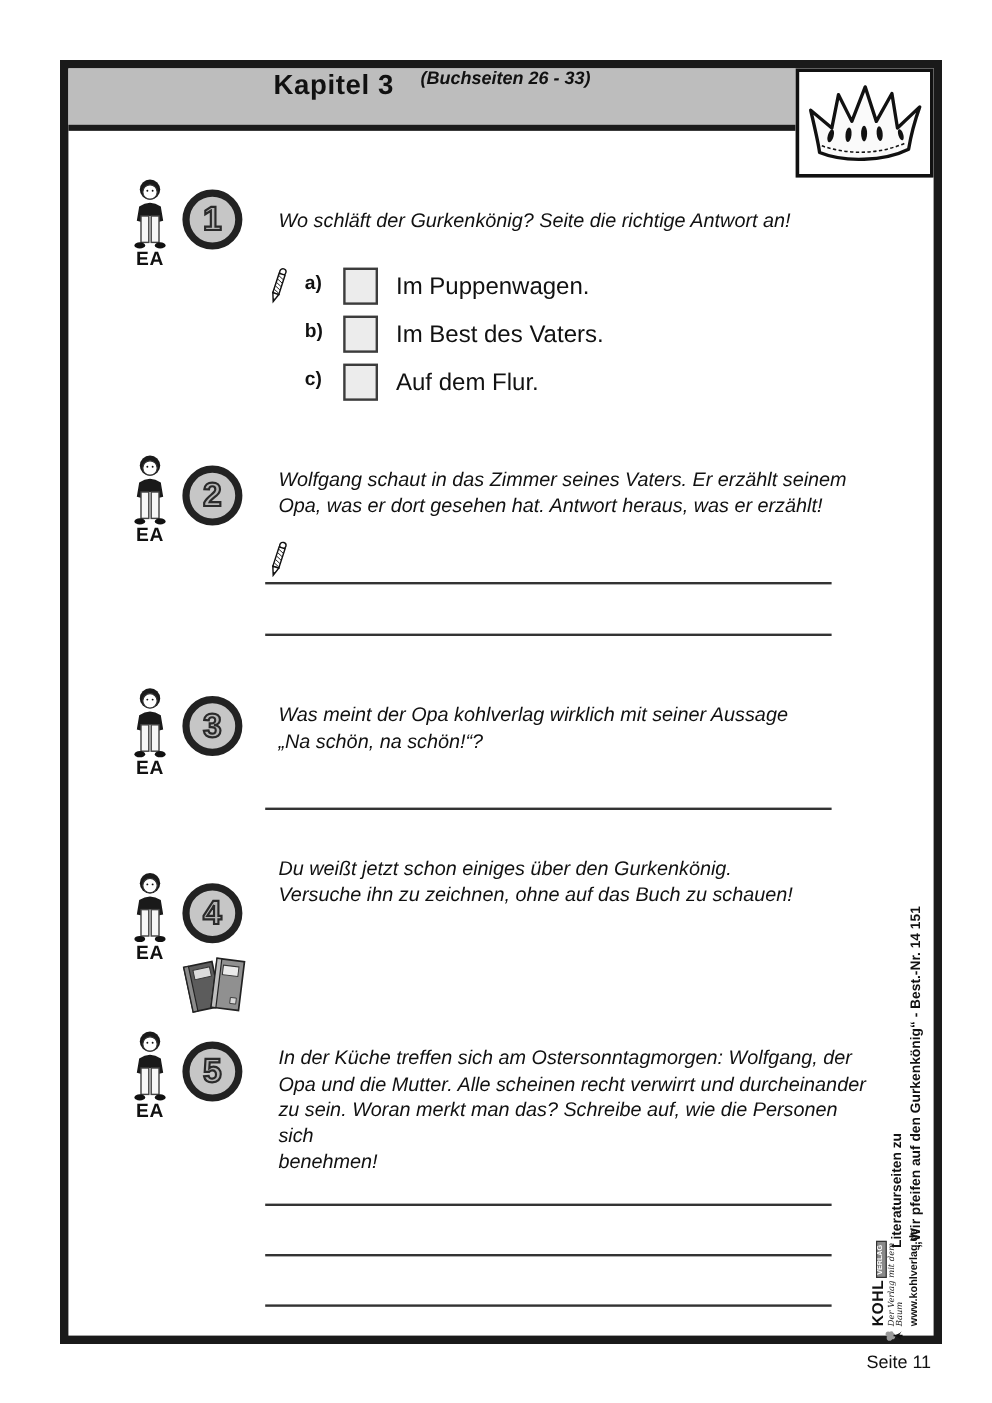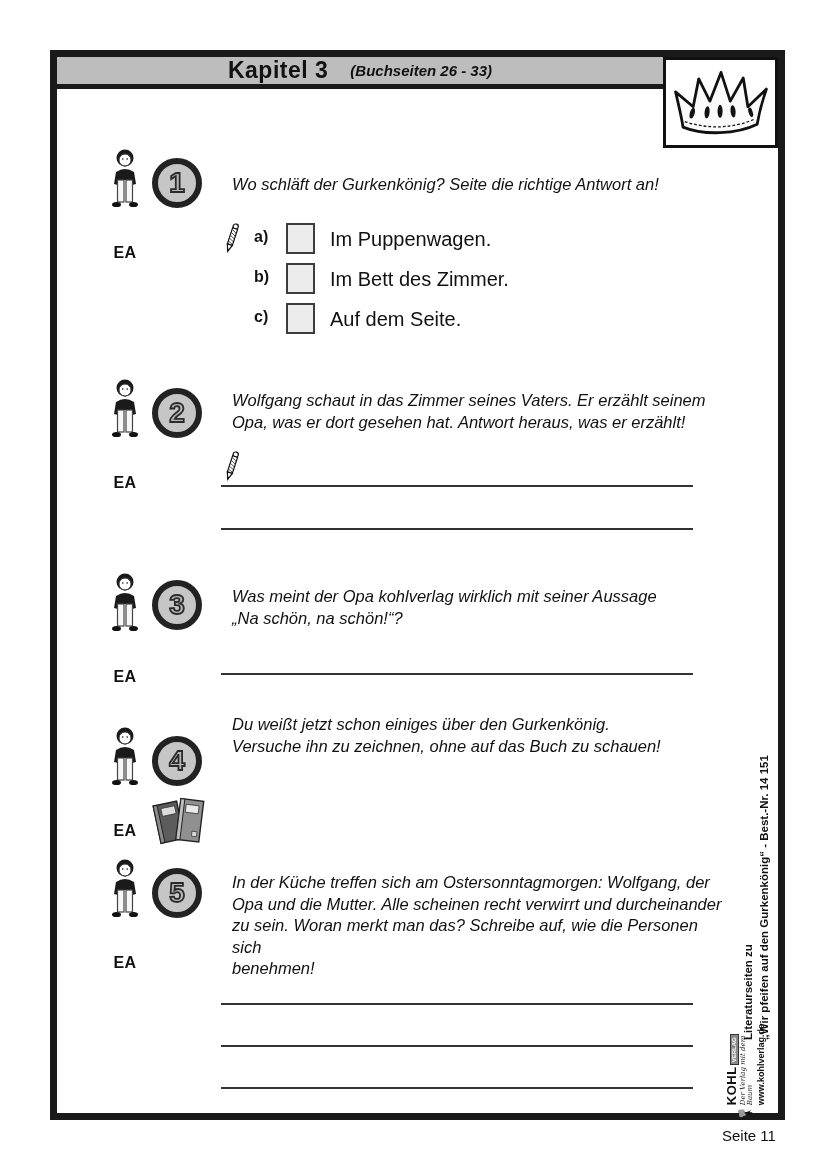--- a/index.html
+++ b/index.html
@@ -4,30 +4,30 @@
 <style>
   * { margin:0; padding:0; box-sizing:border-box; }
   html,body { width:827px; height:1169px; background:#ffffff;
     font-family:"Liberation Sans", sans-serif; color:#111; position:relative; }
   .abs { position:absolute; }
 
   
   .frame { left:50px; top:50px; width:735px; height:1070px; border:7px solid #1a1a1a; background:#fff; }
 
   
-  .header-bar { left:57px; top:57px; width:606px; height:32px; background:#bdbdbd;
-    border-bottom:5px solid #1a1a1a; display:flex; align-items:center; justify-content:center; gap:22px; }
+  .header-bar { left:57px; top:57px; width:606px; height:52px; background:#bdbdbd;
+    border-bottom:5px solid #1a1a1a; display:flex; align-items:flex-start; justify-content:center; gap:22px; }
   .header-title { font-size:23px; font-weight:bold; letter-spacing:.5px; }
   .header-subtitle { font-size:15px; font-weight:bold; font-style:italic; }
   .crown-box { left:663px; top:57px; width:115px; height:91px; background:#fff;
     border:3px solid #111; display:flex; align-items:center; justify-content:center; }
 
   
   .person { width:44px; height:62px; }
-  .ea { width:54px; text-align:center; font-weight:bold; font-size:16px; letter-spacing:.5px;margin-top:36px; }
+  .ea { width:54px; text-align:center; font-weight:bold; font-size:16px; letter-spacing:.5px; }
 
   
   .badge { width:50px; height:50px; border-radius:50%; background:#c6c6c6; border:6px solid #222;
     display:flex; align-items:center; justify-content:center; }
   .badge span { font-size:28px; font-weight:bold; color:#b5b5b5;
     -webkit-text-stroke:1.8px #2a2a2a; }
 
   
   .task-text { left:232px; width:495px; font-style:italic; font-size:16.5px; line-height:21.5px;
     white-space:pre-line; }
@@ -136,25 +136,25 @@
 
 <svg class="abs" style="left:224px;top:222px" width="16" height="32" viewBox="0 0 16 32">
     <use href="#pencil"></use>
   </svg>
 <div class="abs opt-label" style="left:254px;top:228px">a)</div>
 <div class="abs checkbox" style="left:286px;top:223px"></div>
 <div class="abs opt-text" style="left:330px;top:228px">Im Puppenwagen.</div>
 
 <div class="abs opt-label" style="left:254px;top:268px">b)</div>
 <div class="abs checkbox" style="left:286px;top:263px"></div>
-<div class="abs opt-text" style="left:330px;top:268px">Im Bett des Zimmer.</div>
+<div class="abs opt-text" style="left:330px;top:268px">Im Best des Vaters.</div>
 
 <div class="abs opt-label" style="left:254px;top:308px">c)</div>
 <div class="abs checkbox" style="left:286px;top:303px"></div>
-<div class="abs opt-text" style="left:330px;top:308px">Auf dem Seite.</div>
+<div class="abs opt-text" style="left:330px;top:308px">Auf dem Flur.</div>
 
 <svg class="abs person" style="left:103px;top:378px" viewBox="0 0 44 62">
     <use href="#person-girl"></use>
   </svg>
 <div class="abs ea" style="left:98px;top:438px">EA</div>
 <div class="abs badge" style="left:152px;top:388px">
     <span>2</span>
   </div>
 <div class="abs task-text" style="top:390px">Wolfgang schaut in das Zimmer seines Vaters. Er erzählt seinem
 Opa, was er dort gesehen hat. Antwort heraus, was er erzählt!</div>

